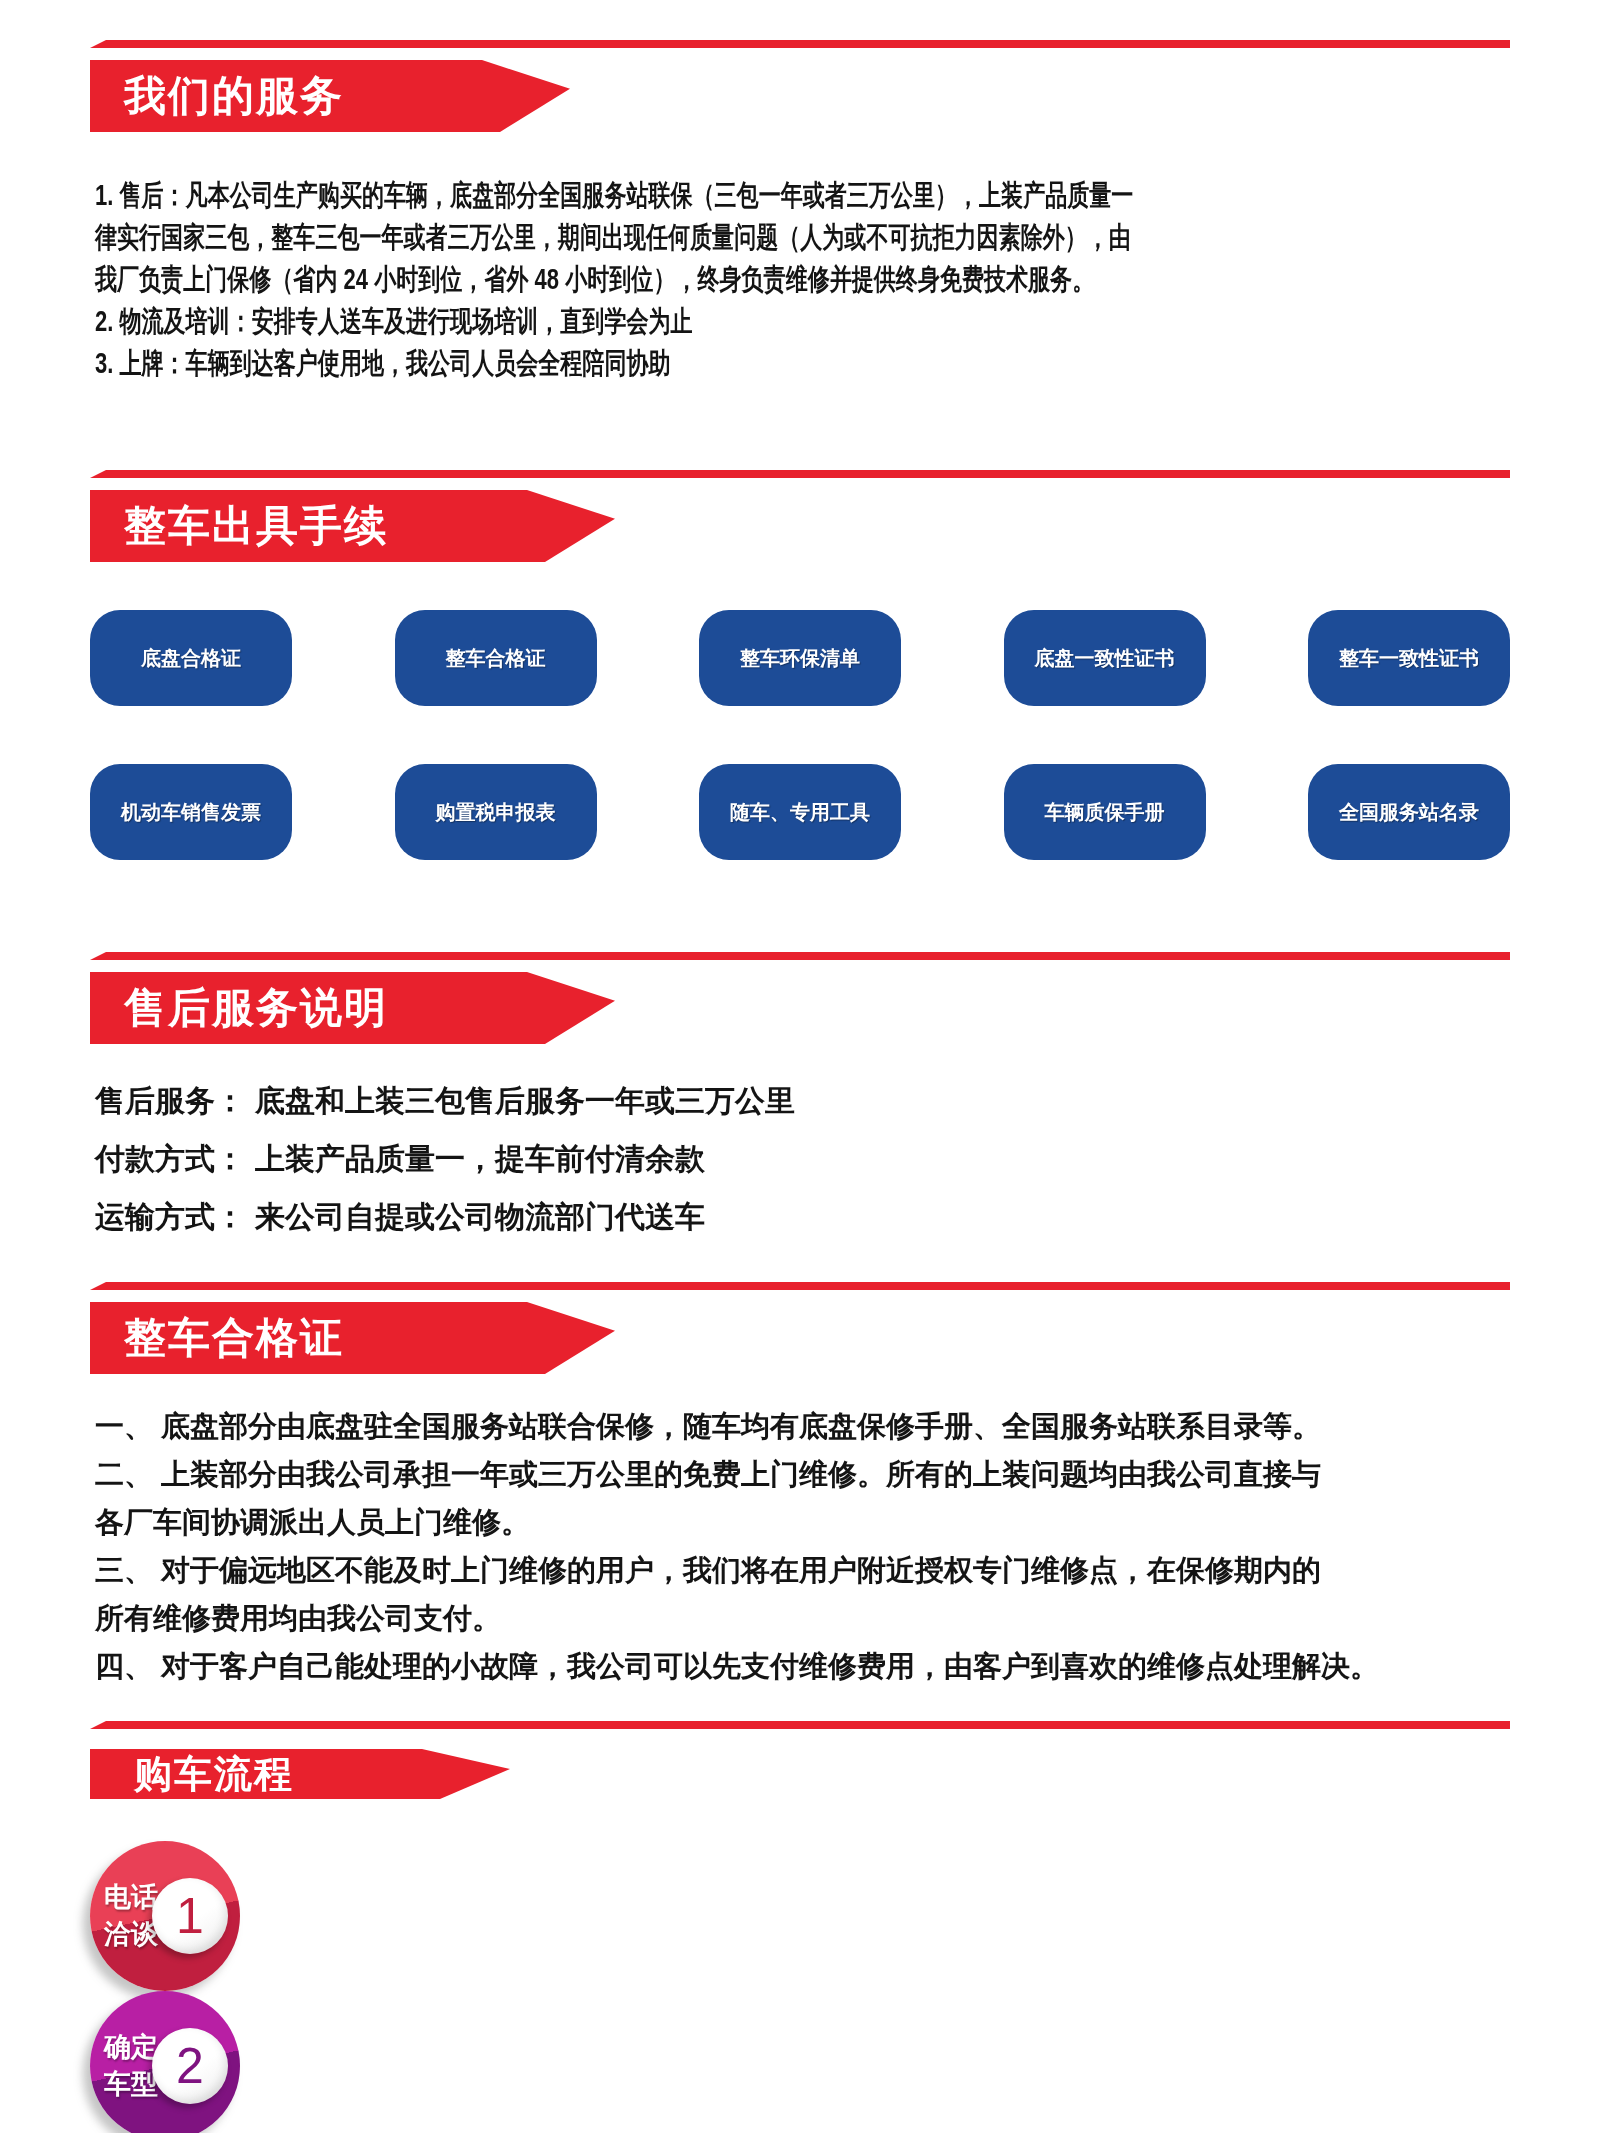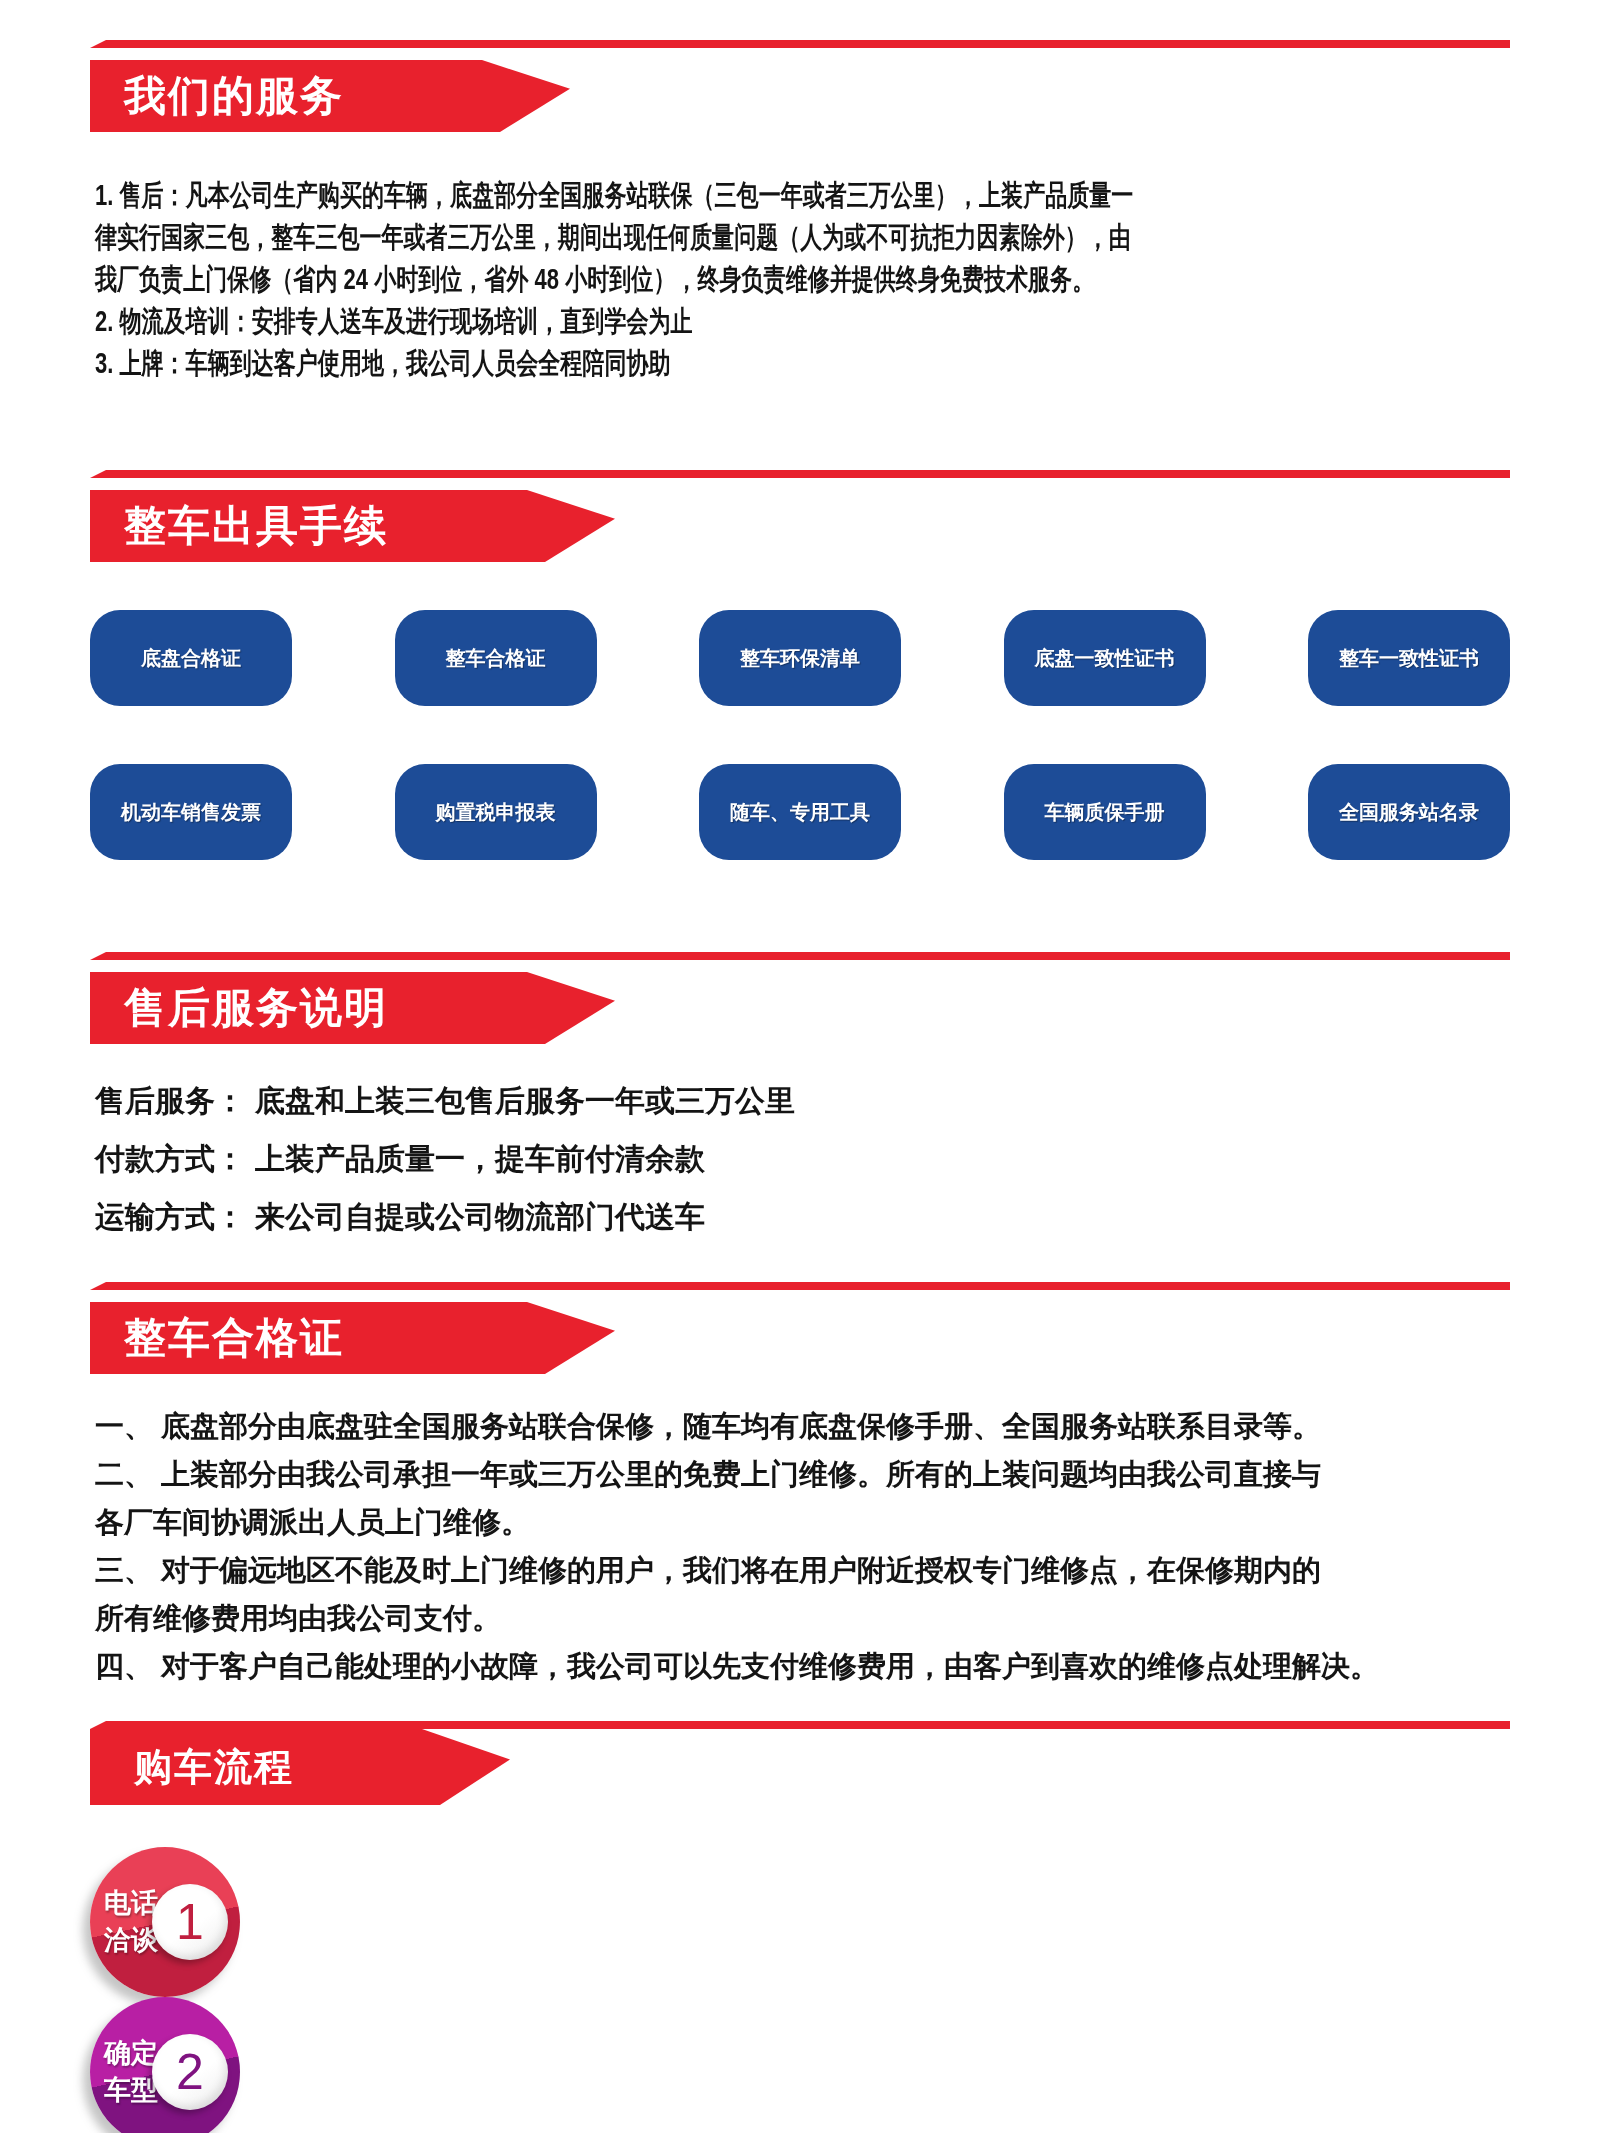--- a/index.html
+++ b/index.html
@@ -26,21 +26,21 @@
   .banner {
     margin-top:12px; margin-left:90px; height:72px;
     background:var(--accent-red, #e8212d);
     color:#fff; font-weight:bold; font-size:42px;
     display:flex; align-items:center; padding-left:34px;
     clip-path: polygon(0 0, calc(100% - 88px) 0, 100% 40%, calc(100% - 70px) 100%, 0 100%);
     letter-spacing:2px;
   }
   .banner.w-services { width:480px; }
   .banner.w-wide     { width:525px; }
-  .banner.w-flow     { width:420px; height:76px; font-size:38px; margin-top:0;padding-left:44px; }
+  .banner.w-flow     { width:420px; height:50px; font-size:38px; margin-top:20px;padding-left:44px; }
 
   
   .svc-block { margin-top:42px; }
   .svc-line {
     margin-left:95px; font-size:29px; font-weight:bold; line-height:42px;
     white-space:nowrap; transform:scaleX(0.76); transform-origin:0 50%;
     color:var(--text, #141414);
   }
 
   

